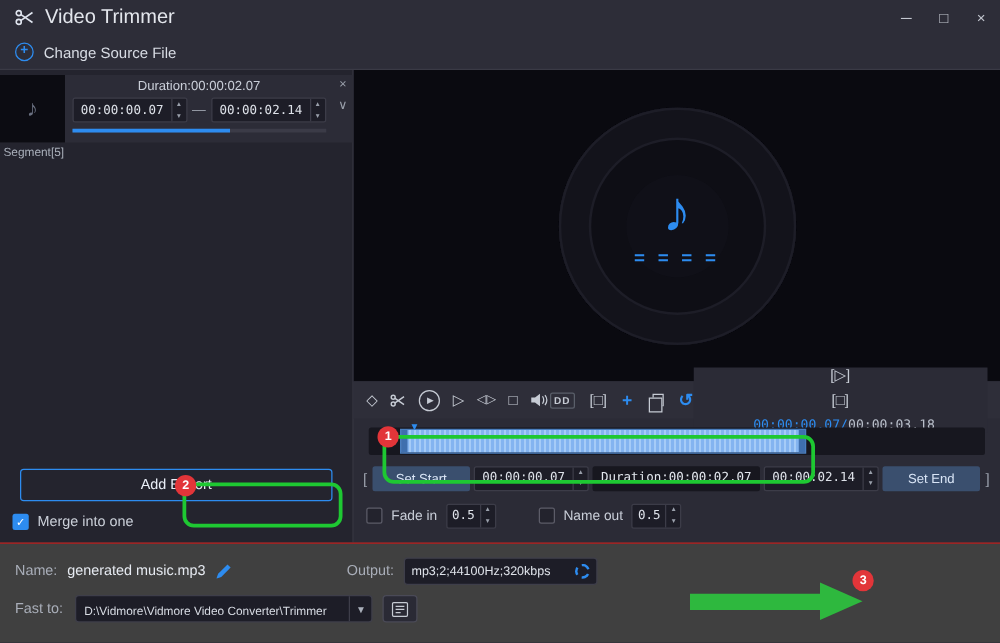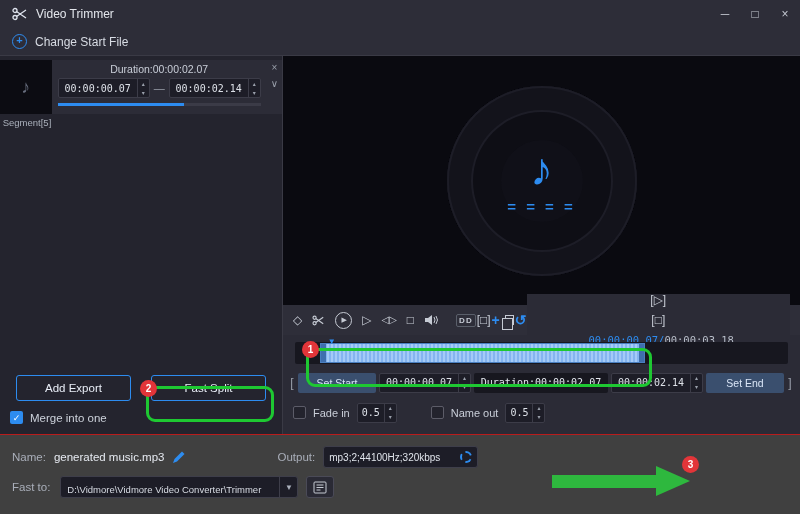--- a/index.html
+++ b/index.html
@@ -2,21 +2,21 @@
 <html><head>
 <meta charset="utf-8">
 <style>
   * { margin:0; padding:0; box-sizing:border-box; }
   html,body { width:800px; height:514px; }
   body { font-family:"Liberation Sans", sans-serif; background:#2b2b36; color:#d4d8e0; overflow:hidden; }
   .app { position:relative; width:800px; height:514px; display:flex; flex-direction:column; }
 
   
   .titlebar { height:28px; background:#2d2d38; display:flex; align-items:center; padding-left:12px; flex:0 0 auto; }
-  .title-text { font-size:12px; color:#e3e6ec; margin-left:8px; }
+  .title-text { font-size:16px; color:#e3e6ec; margin-left:8px; }
   .win-controls { margin-left:auto; display:flex; }
   .win-btn { width:30px; height:28px; display:flex; align-items:center; justify-content:center; font-size:12px; color:#c3c7d0; }
 
   
   .srcbar { height:28px; background:#2d2d38; border-bottom:1px solid #3a3a45; display:flex; align-items:center; padding:0 12px; flex:0 0 auto; }
   .src-btn { display:flex; align-items:center; gap:8px; }
   .plus-circle { width:15px; height:15px; border-radius:50%; border:1.5px solid #2d8cf0; color:#2d8cf0; font-size:11px; line-height:11px; text-align:center; font-weight:bold; }
   .src-label { font-size:12px; color:#d8dce4; }
 
   .main { flex:1 1 auto; display:flex; min-height:0; }
@@ -53,21 +53,21 @@
   .right { flex:1; display:flex; flex-direction:column; min-width:0; background:#2b2b36; }
   .preview { height:261px; background:#0a0a10; display:flex; align-items:center; justify-content:center; }
   .vinyl { width:190px; height:190px; border-radius:50%; background:#101018;
            box-shadow: inset 0 0 0 2px #1d1d27, inset 0 0 0 24px #13131b, inset 0 0 0 26px #1d1d27, inset 0 0 0 54px #0e0e15;
            display:flex; flex-direction:column; align-items:center; justify-content:center; }
   .vinyl-note { color:#2d8cf0; font-size:46px; line-height:1; }
   .vinyl-dashes { color:#2d8cf0; font-size:15px; font-weight:bold; letter-spacing:3px; margin-top:6px; }
 
   .player-bar { height:30px; background:#2e2e39; display:flex; align-items:center; padding:0 10px; }
   .pgroup { display:flex; align-items:center; gap:10px; }
-  .pgroup.center { margin-left:16px; gap:1px; }
+  .pgroup.center { gap:12px; }
   .pgroup.right { margin-left:auto; gap:8px; }
   .picon { color:#c6cbd4; font-size:12px; line-height:1; white-space:nowrap; }
   .picon.small { font-size:10px; }
   .picon.blue { color:#2d8cf0; }
   .picon.bold { font-weight:bold; font-size:14px; }
   .play-circle { width:17px; height:17px; border:1px solid #c6cbd4; border-radius:50%; display:flex; align-items:center; justify-content:center; font-size:7px; color:#c6cbd4; padding-left:1px; }
   .copy-icon { width:9px; height:10px; border:1px solid #c6cbd4; position:relative; margin-left:4px; }
   .copy-icon::after { content:""; position:absolute; left:-4px; top:2px; width:9px; height:10px; border:1px solid #c6cbd4; background:#2e2e39; }
   .dup-icon { font-size:8px; font-weight:bold; letter-spacing:1px; color:#c6cbd4; border:1px solid #5a5f6a; border-radius:2px; padding:1px 2px; }
   .time-display { font-family:"DejaVu Sans Mono", monospace; font-size:10.5px; margin-left:6px; white-space:nowrap; }
@@ -141,21 +141,21 @@
     <div class="win-controls">
       <span class="win-btn">─</span>
       <span class="win-btn">□</span>
       <span class="win-btn">×</span>
     </div>
   </div>
 
   <div class="srcbar">
     <div class="src-btn">
       <span class="plus-circle">+</span>
-      <span class="src-label">Change Start File</span>
+      <span class="src-label">Change Source File</span>
     </div>
   </div>
 
   <div class="main">
 
     <div class="left">
       <div class="seg-strip">
         <div class="seg-thumb">
           <span>♪</span>
         </div>
@@ -184,21 +184,20 @@
         </div>
         <div class="seg-ctrl">
           <span>×</span>
           <span>∨</span>
         </div>
       </div>
       <div class="seg-label">Segment[5]</div>
       <div class="left-spacer"></div>
       <div class="left-buttons">
         <div class="outline-btn">Add Export</div>
-        <div class="outline-btn">Fast Split</div>
       </div>
       <div class="merge-row">
         <span class="checkbox checked">✓</span>
         <span class="merge-label">Merge into one</span>
       </div>
     </div>
 
     <div class="right">
       <div class="preview">
         <div class="vinyl">

